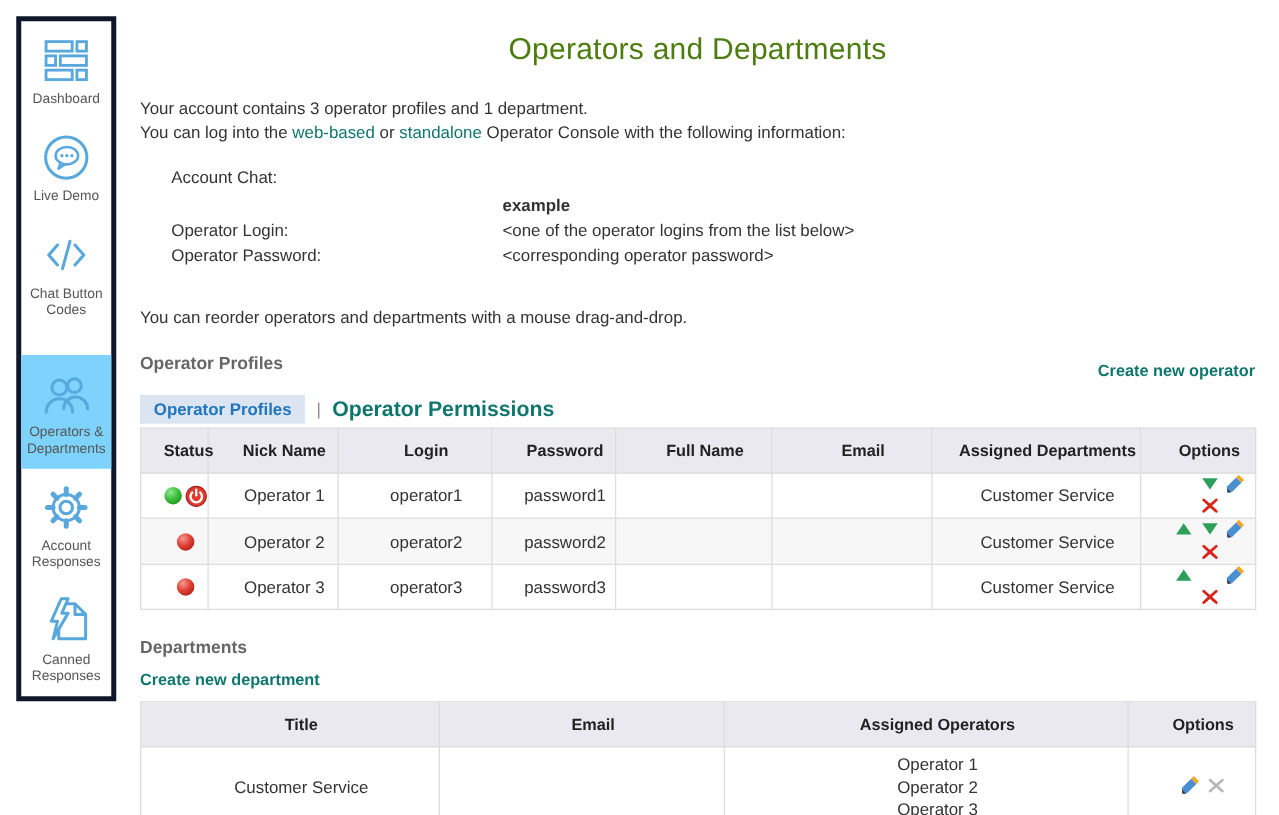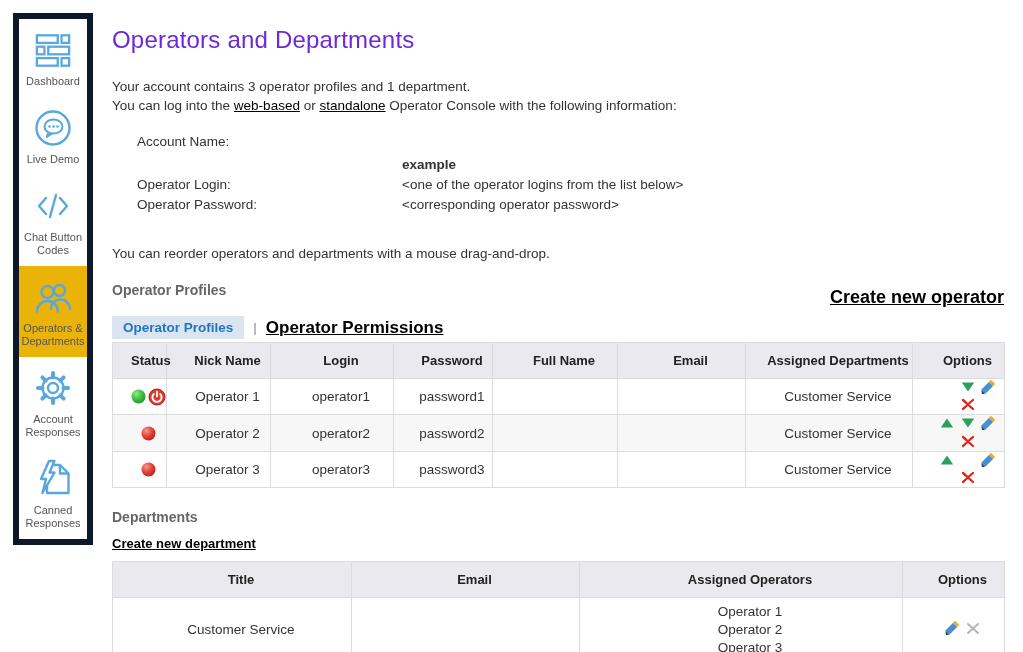--- a/index.html
+++ b/index.html
@@ -5,57 +5,57 @@
 <style>
   * { margin:0; padding:0; box-sizing:border-box; }
   html,body { background:#fff; }
   body {
     width:1023px; height:652px; position:relative; overflow:hidden;
     font-family:"Liberation Sans", sans-serif; color:#333;
   }
   
   .sidebar {
     position:absolute; left:13px; top:13px; width:80px;
-    border:6px solid #0f172a; background:#fff;
+    border:4px solid #0f172a; background:#fff;
     display:flex; flex-direction:column;
   }
   .side-item {
     padding:10px 2px 9px; text-align:center; cursor:pointer;
   }
-  .side-item.selected { background:#eab308; }
+  .side-item.selected { background:#7dd3fc;margin-top:20px; }
   .side-item .ic { height:42px; display:flex; align-items:center; justify-content:center; }
   .side-item .lbl {
     margin-top:4px; font-size:11px; line-height:13px; color:#555;
   }
   .side-item svg { stroke:#58a7dd; fill:none; stroke-width:2.4; }
   
   .main { position:absolute; left:112px; top:0; width:892px; }
   h1.page-title {
     margin-top:26px; font-size:24px; line-height:28px; font-weight:400;
-    color:#6d28d9; letter-spacing:.2px;
+    color:#4d7c0f; text-align:center; letter-spacing:.2px;
   }
   .intro { margin-top:23px; font-size:13.5px; line-height:19px; color:#333; }
-  a, .link { color:#000000; text-decoration:underline; cursor:pointer; }
+  a, .link { color:#0f766e; cursor:pointer; }
   .cred { margin-top:17px; margin-left:25px; font-size:13.5px; }
   .cred-row { display:flex; line-height:20px; }
   .cred-row .cl { width:265px; }
   .cred-row .cv.bold { font-weight:bold;margin-top:23px; }
   .note { margin-top:31px; font-size:13.5px; }
   h2.sec {
     margin-top:21px; font-size:14px; font-weight:bold; color:#666;
   }
   
   .tabbar { position:relative; height:42px; margin-top:2px; }
   .tabs { position:absolute; left:0; bottom:3px; display:flex; align-items:center; font-size:13.5px; font-weight:bold; }
   .tab-active {
     background:#dbe5f2; color:#2176bd; padding:4px 11px; cursor:pointer; text-decoration:none;
   }
   .tab-sep { color:#888; margin:0 9px; font-weight:400; }
   .tab-link { font-weight:bold; font-size:17px; }
-  .create-links { position:absolute; right:0; top:-12px; text-align:right; font-size:18px; font-weight:bold; line-height:18px; }
+  .create-links { position:absolute; right:0; top:-12px; text-align:right; font-size:13px; font-weight:bold; line-height:18px; }
   .create-links div { white-space:nowrap; }
   
   table { border-collapse:collapse; table-layout:fixed; width:892px; }
   th, td { border:1px solid #dcdcdc; text-align:center; vertical-align:middle;padding-left:18px; }
   th { background:#e9e9ef; font-size:13px; color:#222; height:36px; font-weight:bold; }
   td { font-size:13.5px; color:#333; height:34px; background:#fff; }
   tr.alt td { background:#f7f7f7; }
   .dept-table td { height:64px; }
   .dept-table .ops-line { line-height:18px; }
   .opt-slot { display:inline-block; width:21px; text-align:center; vertical-align:middle; cursor:pointer; }
@@ -192,21 +192,21 @@
 
   <h1 class="page-title">Operators and Departments</h1>
 
   <div class="intro">
     <div>Your account contains 3 operator profiles and 1 department.</div>
     <div><span>You can log into the </span><a class="link">web-based</a><span> or </span><a class="link">standalone</a><span> Operator Console with the following information:</span></div>
   </div>
 
   <div class="cred">
     <div class="cred-row">
-      <span class="cl">Account Name:</span>
+      <span class="cl">Account Chat:</span>
       <span class="cv bold">example</span>
     </div>
     <div class="cred-row">
       <span class="cl">Operator Login:</span>
       <span class="cv">&lt;one of the operator logins from the list below&gt;</span>
     </div>
     <div class="cred-row">
       <span class="cl">Operator Password:</span>
       <span class="cv">&lt;corresponding operator password&gt;</span>
     </div>

